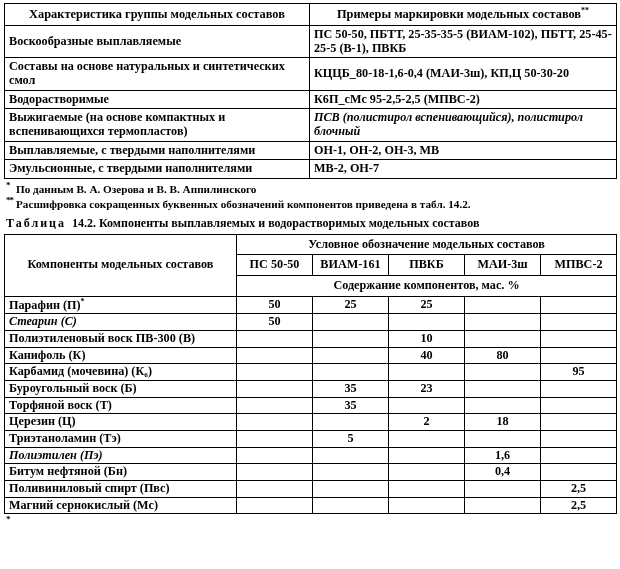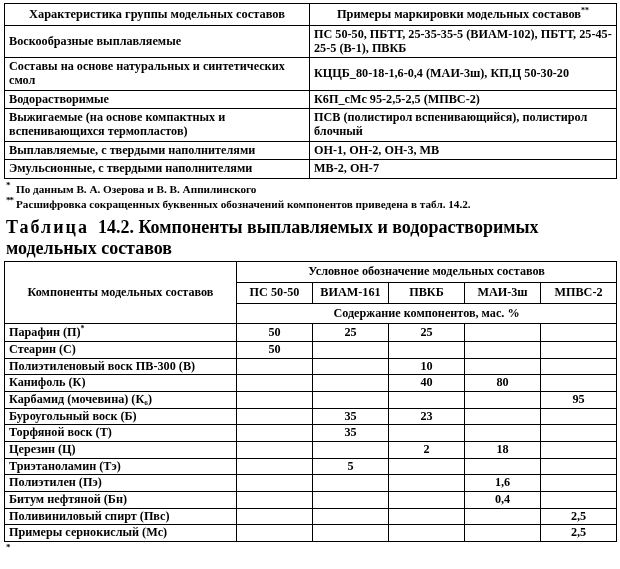--- a/index.html
+++ b/index.html
@@ -73,21 +73,21 @@
   }
   .notes .mark2 {
     position: absolute;
     left: 0;
     top: -2px;
     font-size: 9px;
     letter-spacing: -1px;
   }
   .caption {
     margin: 6px 6px 3px 6px;
-    font-size: 18px;
+    font-size: 12px;
     font-weight: bold;
     line-height: 1.15;
   }
   .caption .sp {
     letter-spacing: 2px;
   }
   .t2 td, .t2 th {
     font-size: 12.2px;
     padding: 1px 4px;
   }
@@ -98,20 +98,21 @@
   }
   .t2 .rowname {
     text-align: left;
     font-weight: bold;
   }
   .t2 .val {
     text-align: center;
     font-weight: bold;
   }
   .ital {
+    font-style: italic;
     margin-top: 20px;
   }
   .footnote {
     margin: 2px 6px 0 6px;
     font-size: 11.2px;
     font-weight: bold;
     position: relative;
     padding-left: 10px;
     line-height: 1.2;
   }
@@ -291,21 +292,21 @@
       </tr>
       <tr>
         <td class="rowname">Поливиниловый спирт (Пвс)</td>
         <td class="val"></td>
         <td class="val"></td>
         <td class="val"></td>
         <td class="val"></td>
         <td class="val">2,5</td>
       </tr>
       <tr>
-        <td class="rowname">Примеры сернокислый (Мс)</td>
+        <td class="rowname">Магний сернокислый (Мс)</td>
         <td class="val"></td>
         <td class="val"></td>
         <td class="val"></td>
         <td class="val"></td>
         <td class="val">2,5</td>
       </tr>
     </tbody>
   </table>
 
   <div class="footnote">

